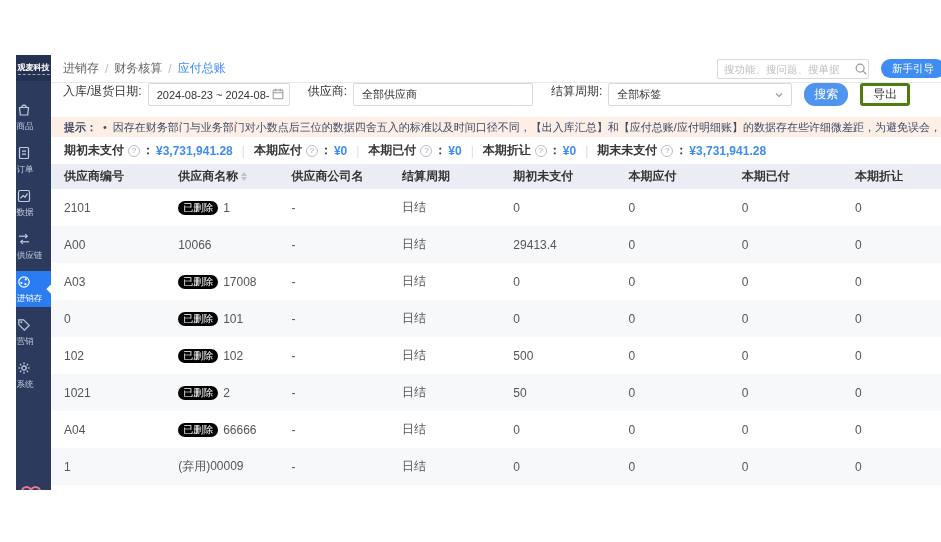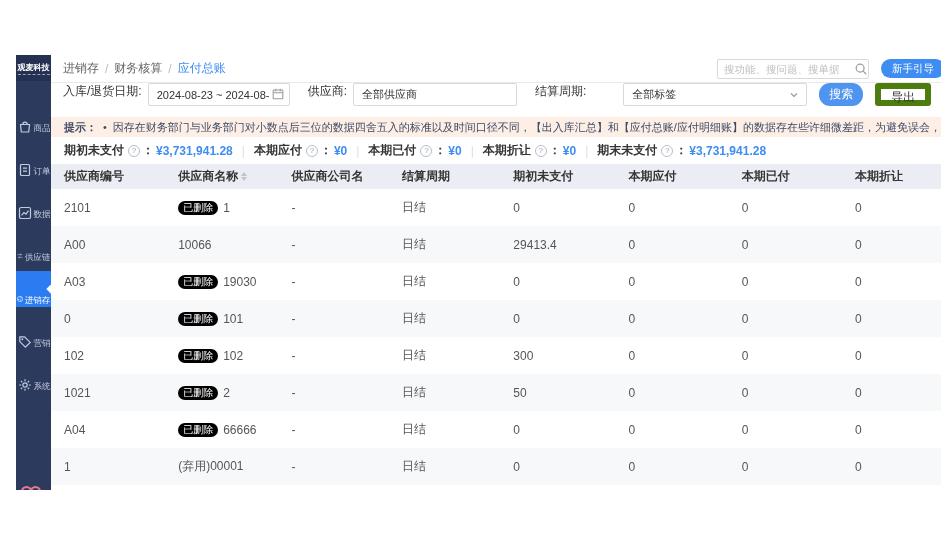--- a/index.html
+++ b/index.html
@@ -5,21 +5,21 @@
   * { margin:0; padding:0; box-sizing:border-box; }
   html,body { background:#fff; }
   body { font-family:"Liberation Sans","DejaVu Sans",sans-serif; width:941px; height:542px; position:relative; overflow:hidden; }
   .app { position:absolute; top:55px; left:16px; width:941px; height:435px; background:#fff; display:flex; }
 
   
   .sidebar { width:35px; background:#2c3a5e; height:435px; position:relative; flex:0 0 35px; overflow:hidden; }
   .logo { height:26px; background:#243152; color:#fff; font-size:8px; font-weight:bold; display:flex; align-items:center; justify-content:center; letter-spacing:0; }
   .logo span { border-bottom:1px dashed rgba(255,255,255,.55); padding-bottom:1px; white-space:nowrap; }
   .side-nav { padding-top:18px; }
-  .side-item { width:35px; height:36px; margin-bottom:7px; display:flex; flex-direction:row; align-items:flex-end; justify-content:center; color:#c3cbdd; cursor:pointer; }
+  .side-item { width:35px; height:36px; margin-bottom:7px; display:flex; flex-direction:column; align-items:flex-start; justify-content:center; color:#c3cbdd; cursor:pointer; }
   .side-item .icn { width:16px; height:16px; display:block; }
   .side-item .lbl { font-size:9px; margin-top:2px; white-space:nowrap; transform:scale(.95); }
   .side-item.active { background:#2a7cf0; color:#fff; position:relative; }
   .side-item.active::after { content:""; position:absolute; right:-5px; top:50%; width:8px; height:8px; background:#fff; transform:translateY(-50%) rotate(45deg); }
   .qq-partial { position:absolute; bottom:-7px; left:5px; display:flex; }
   .qq-partial i { width:11px; height:11px; border:2px solid #e87a8a; border-radius:50%; display:block; background:transparent; }
   .qq-partial i+i { margin-left:-2px; }
 
   
   .main { flex:1; display:flex; flex-direction:column; min-width:0; }
@@ -32,26 +32,26 @@
   .search-wrap input { width:152px; height:20px; border:1px solid #d9d9d9; border-radius:2px; font-size:10.5px; padding:0 22px 0 6px; color:#333; outline:none; font-family:inherit; }
   .search-wrap input::placeholder { color:#bfbfbf; }
   .search-wrap svg { position:absolute; right:5px; top:3px; }
   .guide-btn { margin-left:8px; background:#3f8cf3; color:#fff; border:none; border-radius:10px; height:19px; padding:0 11px; font-size:10.5px; cursor:pointer; font-family:Liberation Sans, sans-serif; }
 
   .filterbar { height:32px; display:flex; padding:0 12px; gap:6px; font-size:12px; color:#333; }
   .filterbar .flabel { white-space:nowrap; }
   .date-input { position:relative; width:142px; }
   .date-input input { width:142px; height:23px; border:1px solid #d9d9d9; border-radius:2px; font-size:11px; padding:0 20px 0 8px; color:#333; outline:none; font-family:inherit; }
   .date-input svg { position:absolute; right:5px; top:4px; }
-  .plain-input input { width:164px; height:23px; border:1px solid #d9d9d9; border-radius:2px; font-size:11px; padding:0 8px; color:#333; outline:none; font-family:inherit; }
+  .plain-input input { width:180px; height:23px; border:1px solid #d9d9d9; border-radius:2px; font-size:11px; padding:0 8px; color:#333; outline:none; font-family:inherit; }
   .gap { width:6px; }
-  .select-box { width:184px; height:23px; border:1px solid #d9d9d9; border-radius:2px; display:flex; align-items:center; padding:0 6px 0 8px; font-size:11px; color:#333; cursor:pointer;margin-left:31px; }
+  .select-box { width:184px; height:23px; border:1px solid #d9d9d9; border-radius:2px; display:flex; align-items:center; padding:0 6px 0 8px; font-size:11px; color:#333; cursor:pointer; }
   .select-box .sel-txt { flex:1; }
   .btn-primary { background:#4f94ef; color:#fff; border:none; border-radius:11px; height:23px; padding:0 10px; font-size:12px; margin-left:6px; cursor:pointer; font-family:inherit; }
-  .btn-plain { background:#fff; color:#333; border:6px solid #4d7c0f; border-radius:3px; height:23px; padding:0 10px; font-size:12px; margin-left:6px; cursor:pointer; font-family:inherit; }
+  .btn-plain { background:#fff; color:#333; border:3px solid #4d7c0f; border-radius:3px; height:23px; padding:0 10px; font-size:12px; margin-left:6px; cursor:pointer; font-family:inherit; }
 
   .hintbar { margin:2px 10px 0 0; background:#fdefe6; height:20px; line-height:20px; font-size:11px; color:#3d4a66; padding-left:13px; white-space:nowrap; overflow:hidden; }
   .hintbar b { font-weight:700; margin-right:6px; }
   .hintbar .bullet { margin-right:6px; }
 
   .summarybar { height:27px; display:flex; align-items:center; padding:0 13px; font-size:12px; color:#333; }
   .sum-item { display:flex; align-items:center; font-weight:700; }
   .sum-item .q { width:12px; height:12px; border:1px solid #b9bfca; border-radius:50%; color:#9aa3b2; font-size:8px; font-weight:400; display:inline-flex; align-items:center; justify-content:center; margin:0 2px 0 4px; cursor:pointer; }
   .sum-item .val { color:#3f8cf3; margin-left:2px; }
   .sum-sep { color:#ddd; margin:0 9px; font-weight:400; }
@@ -280,21 +280,21 @@
             <div class="tcell">日结</div>
             <div class="tcell">29413.4</div>
             <div class="tcell">0</div>
             <div class="tcell">0</div>
             <div class="tcell">0</div>
           </div>
           <div class="trow">
             <div class="tcell">A03</div>
             <div class="tcell">
               <span class="badge">已删除</span>
-              <span>19030</span>
+              <span>17008</span>
             </div>
             <div class="tcell">-</div>
             <div class="tcell">日结</div>
             <div class="tcell">0</div>
             <div class="tcell">0</div>
             <div class="tcell">0</div>
             <div class="tcell">0</div>
           </div>
           <div class="trow alt">
             <div class="tcell">0</div>
@@ -310,21 +310,21 @@
             <div class="tcell">0</div>
           </div>
           <div class="trow">
             <div class="tcell">102</div>
             <div class="tcell">
               <span class="badge">已删除</span>
               <span>102</span>
             </div>
             <div class="tcell">-</div>
             <div class="tcell">日结</div>
-            <div class="tcell">300</div>
+            <div class="tcell">500</div>
             <div class="tcell">0</div>
             <div class="tcell">0</div>
             <div class="tcell">0</div>
           </div>
           <div class="trow alt">
             <div class="tcell">1021</div>
             <div class="tcell">
               <span class="badge">已删除</span>
               <span>2</span>
             </div>
@@ -344,21 +344,21 @@
             <div class="tcell">-</div>
             <div class="tcell">日结</div>
             <div class="tcell">0</div>
             <div class="tcell">0</div>
             <div class="tcell">0</div>
             <div class="tcell">0</div>
           </div>
           <div class="trow alt">
             <div class="tcell">1</div>
             <div class="tcell">
-              <span>(弃用)00001</span>
+              <span>(弃用)00009</span>
             </div>
             <div class="tcell">-</div>
             <div class="tcell">日结</div>
             <div class="tcell">0</div>
             <div class="tcell">0</div>
             <div class="tcell">0</div>
             <div class="tcell">0</div>
           </div>
         </div>
     </div>

